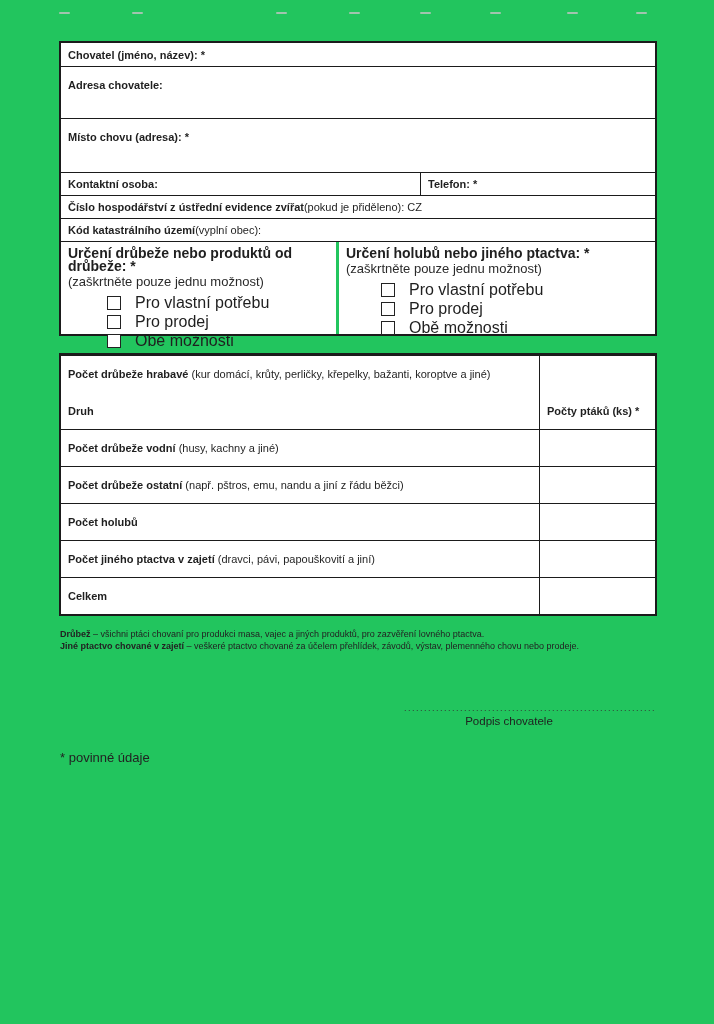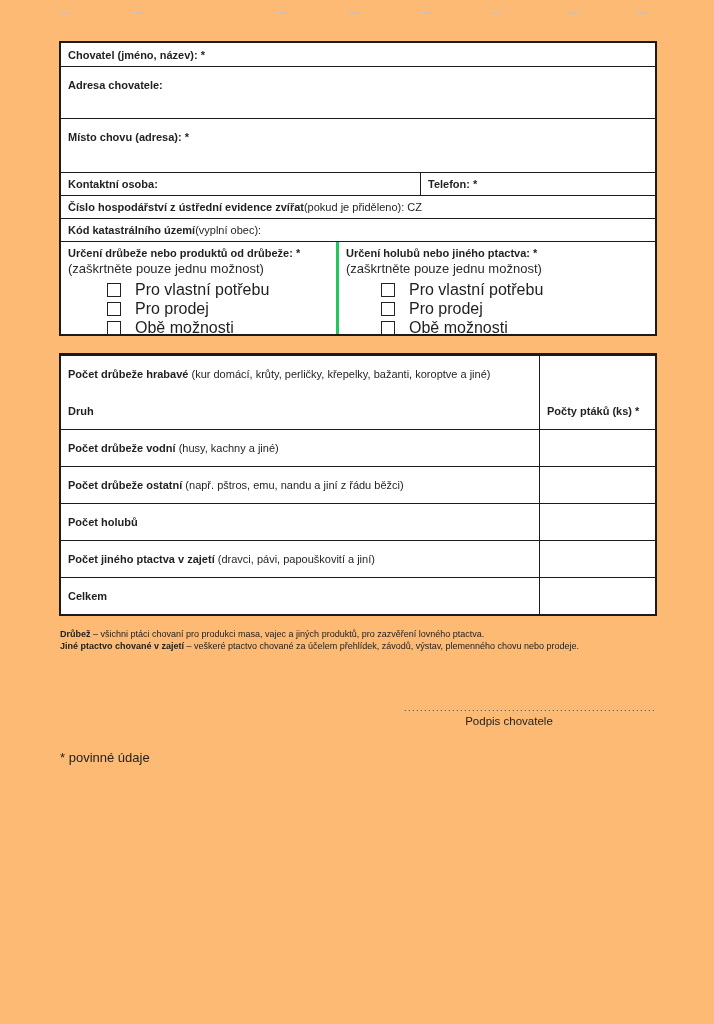--- a/index.html
+++ b/index.html
@@ -1,19 +1,19 @@
 <!DOCTYPE html>
 <html><head>
 <meta charset="utf-8">
 <style>
   html,body{margin:0;padding:0;background:#ffffff;}
   .page{
     position:relative;
     width:714px;height:1024px;
-    background:#fdba74;
+    background:#22c55e;
     font-family:"Liberation Sans", sans-serif;
     color:#1f1f1f;
     overflow:hidden;
   }
   
   .artifact{
     position:absolute;top:12px;height:2px;width:11px;
     background:#c3c3c3;border-radius:1px;opacity:.8;
   }
   
@@ -31,21 +31,21 @@
   .cellpad{padding-left:7px;padding-right:6px;}
   .b{font-weight:700;font-size:11px;}
   .r{font-weight:400;font-size:11px;}
   .splitrow{display:flex;}
   .splitrow .c1{width:359px;box-sizing:border-box;}
   .splitrow .c2{flex:1;border-left:1px solid #1b1b1b;box-sizing:border-box;}
   .purpose{display:flex;height:93px;}
   .pcol{box-sizing:border-box;padding-top:5px;}
   .pcol.left{width:275px;}
   .pcol.right{flex:1;border-left:3px solid #22c55e;}
-  .ptitle{display:block;font-weight:700;font-size:11px;padding:0 7px;line-height:13px;}
+  .ptitle{display:block;font-weight:700;font-size:14px;padding:0 7px;line-height:13px;}
   .psub{display:block;font-weight:400;font-size:13px;color:#2a2a2a;padding:1px 7px 6px;}
   .opt{display:flex;align-items:center;margin:0 0 4px 46px;height:15px;}
   .pcol.right .opt{margin-left:42px;}
   .cb{
     width:14px;height:14px;border:1.5px solid #222;background:#fff;
     display:inline-block;box-sizing:border-box;flex:0 0 auto;
   }
   .optlabel{font-size:16px;margin-left:14px;white-space:nowrap;}
   
   .t2{

